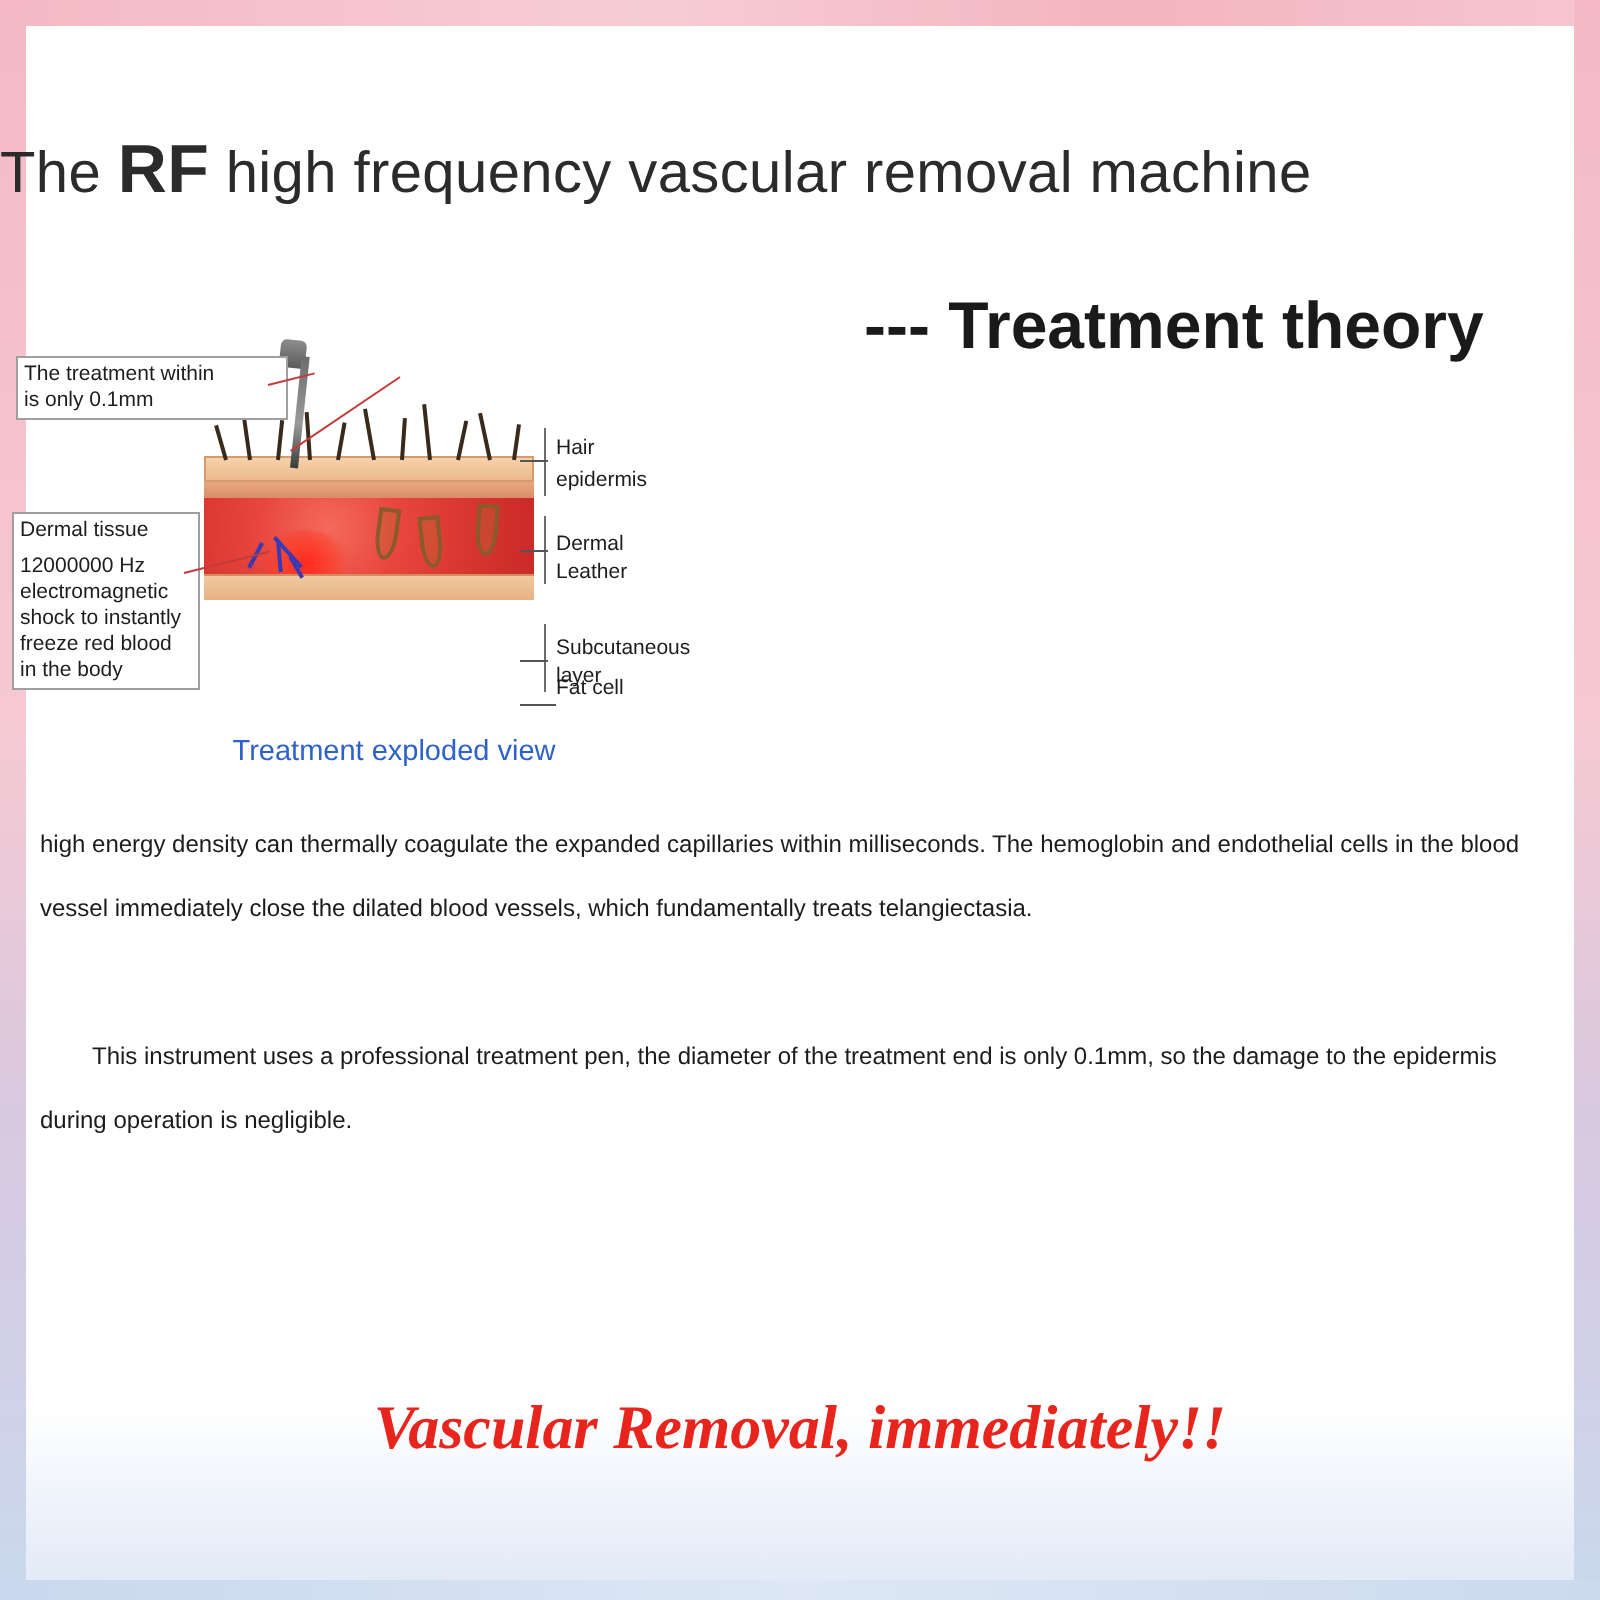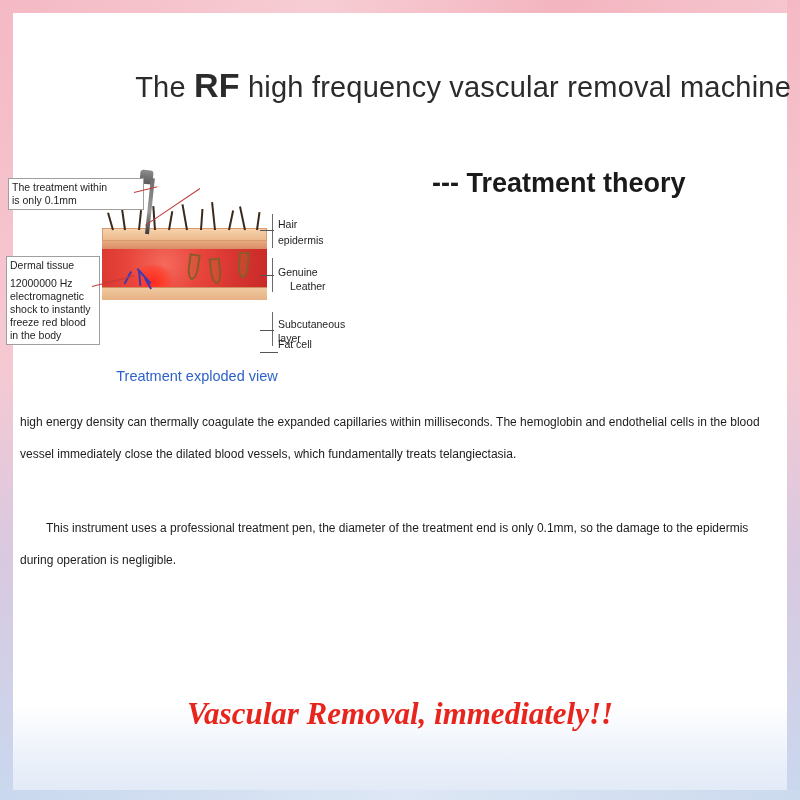--- a/index.html
+++ b/index.html
@@ -49,26 +49,25 @@
     position: absolute;
     right: 0; top: 0;
     width: 13px; height: 800px;
     background: linear-gradient(to bottom, #f4b9c4 0%, #f6c9d2 45%, #d8c9e0 70%, #c9d8ee 100%);
   }
 
   .title {
     position: absolute;
     left: 0; top: 66px;
     width: 747px;
-    text-align: right;
+    text-align: left;
     font-size: 29px;
     color: #2b2b2b;
     letter-spacing: 0.2px;
     white-space: nowrap;
-    margin-left: 44px;
   }
   .title .big {
     font-size: 34px;
     font-weight: bold;
   }
 
   
   .diagram {
     position: absolute;
     left: 14px;
@@ -186,22 +185,22 @@
     position: absolute;
     background: #555;
     height: 1px;
     transform-origin: left center;
   }
 
   
   .theory-head {
     position: absolute;
     left: 432px;
-    top: 168px;
-    font-size: 27px;
+    top: 144px;
+    font-size: 33px;
     font-weight: bold;
     color: #1a1a1a;
     white-space: nowrap;
   }
   .para-right {
     position: absolute;
     left: 352px;
     top: 228px;
     width: 432px;
     font-size: 16.5px;
@@ -291,22 +290,22 @@
 is only 0.1mm</span>
     </div>
     <div class="lbl lbl-box" style="left:-8px; top:116px; width:86px;">
       <div>Dermal tissue</div>
       <div style="height:5px"></div>
       <div>12000000 Hz electromagnetic shock to instantly freeze red blood in the body</div>
     </div>
 
     <div class="lbl" style="left:264px; top:78px;">Hair</div>
     <div class="lbl" style="left:264px; top:94px;">epidermis</div>
-    <div class="lbl" style="left:264px; top:126px;">Genuine</div>
-    <div class="lbl" style="left:276px; top:140px;">Leather</div>
+    <div class="lbl" style="left:264px; top:126px;">Dermal</div>
+    <div class="lbl" style="left:264px; top:140px;">Leather</div>
     <div class="lbl" style="left:264px; top:178px;">Subcutaneous</div>
     <div class="lbl" style="left:264px; top:192px;">layer</div>
     <div class="lbl" style="left:264px; top:198px;">Fat cell</div>
 
     <div class="brace" style="left:258px; top:74px; height:34px;"></div>
     <div class="brace" style="left:258px; top:118px; height:34px;"></div>
     <div class="brace" style="left:258px; top:172px; height:34px;"></div>
     <div class="lead-dark" style="left:246px; top:90px; width:14px;"></div>
     <div class="lead-dark" style="left:246px; top:135px; width:14px;"></div>
     <div class="lead-dark" style="left:246px; top:190px; width:14px;"></div>

